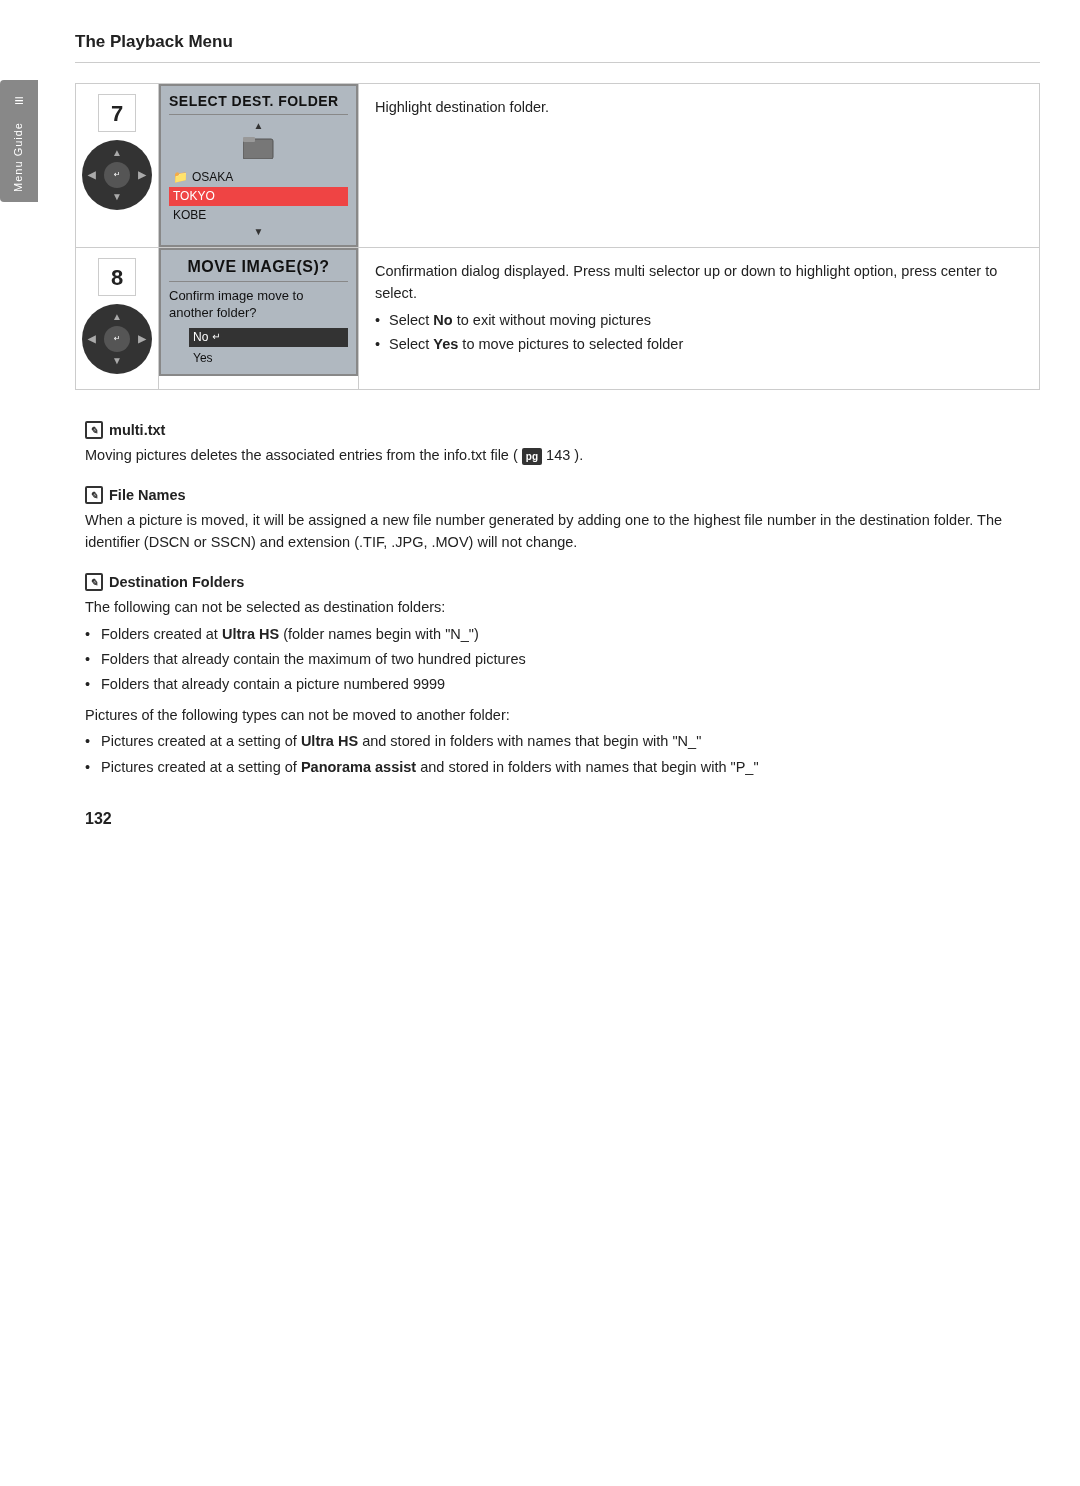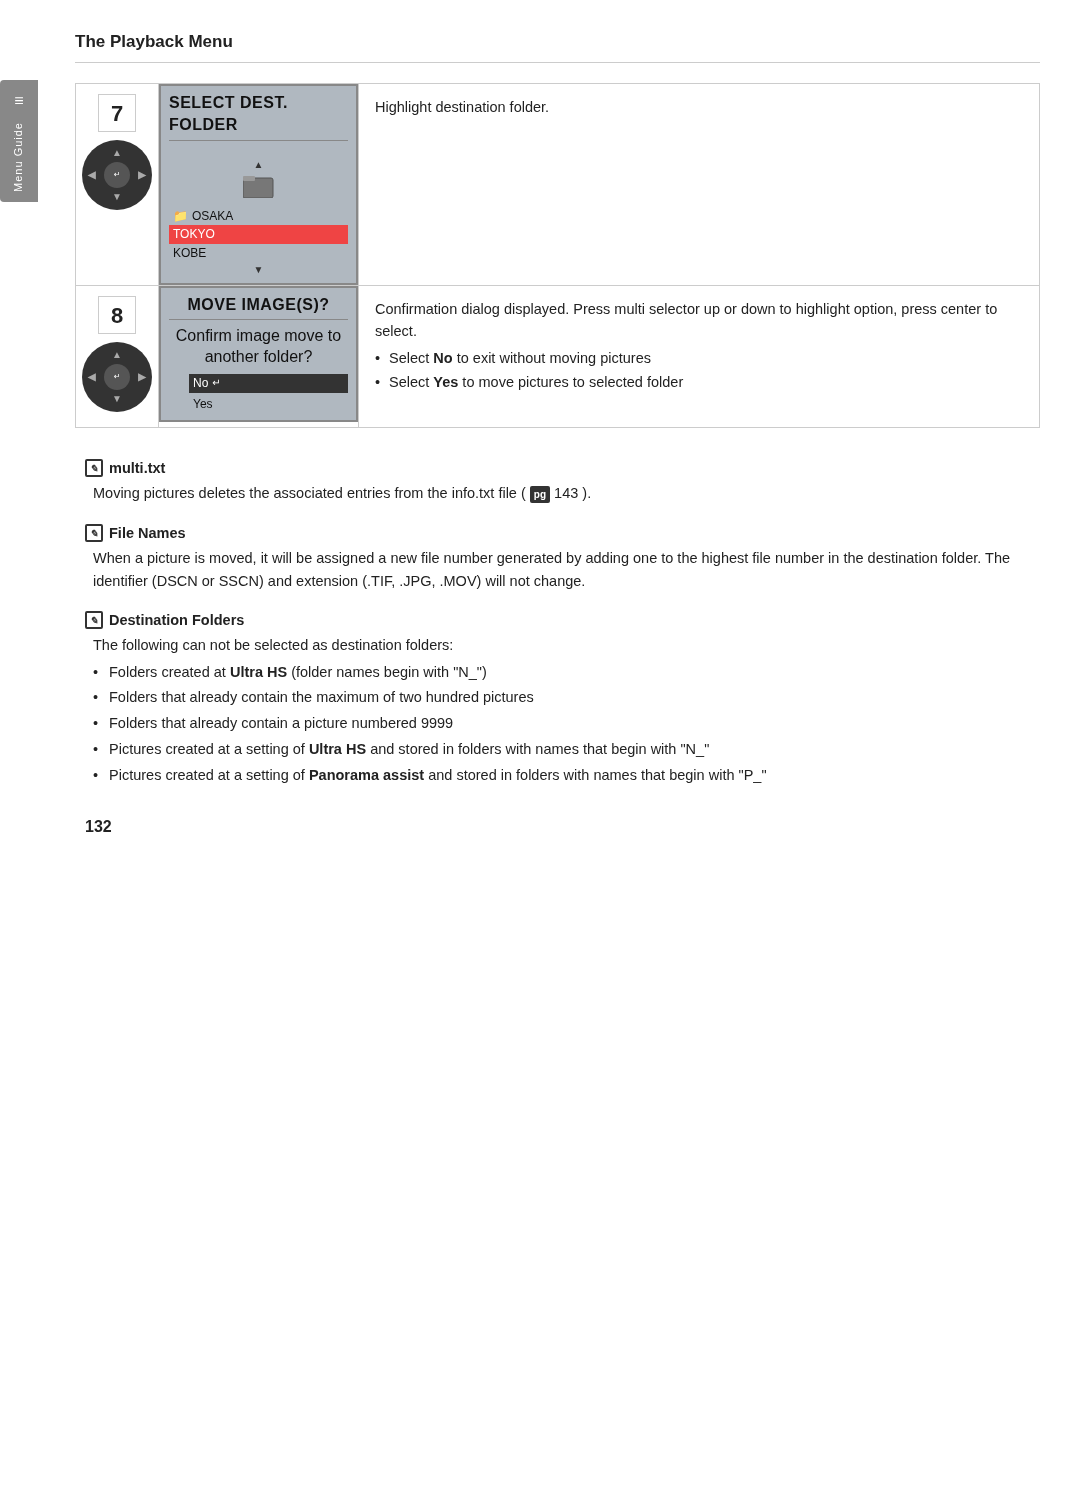--- a/index.html
+++ b/index.html
@@ -130,26 +130,26 @@
       width: 200px;
       padding: 0 !important;
     }
     .screen {
       background: #b0b8c0;
       border: 2px solid #888;
       padding: 6px 8px;
       min-height: 110px;
     }
     .screen-title {
-      font-size: 16px;
+      font-size: 14px;
       font-weight: bold;
       color: #111;
       border-bottom: 1px solid #888;
       padding-bottom: 3px;
-      margin-bottom: 17px;
+      margin-bottom: 4px;
       letter-spacing: 0.5px;
     }
     .screen-folder-list {
       list-style: none;
       padding: 0;
       margin: 0;
     }
     .screen-folder-list li {
       font-size: 12px;
       color: #111;
@@ -176,23 +176,22 @@
       font-size: 16px;
       font-weight: bold;
       color: #111;
       text-align: center;
       border-bottom: 1px solid #888;
       padding-bottom: 3px;
       margin-bottom: 6px;
       letter-spacing: 0.5px;
     }
     .dialog-text {
-      font-size: 16px;
+      font-size: 13px;
       color: #111;
-      text-align: center;
       margin-bottom: 6px;
       line-height: 1.3;
     }
     .dialog-options {
       display: flex;
       flex-direction: column;
       gap: 2px;
       padding-left: 20px;
     }
     .dialog-option {
@@ -258,21 +257,20 @@
       font-size: 10px;
       text-align: center;
       line-height: 16px;
       color: #333;
       font-style: italic;
       font-weight: bold;
     }
     .note-body {
       font-size: 14.5px;
       line-height: 1.55;
-      margin-left: 8px;
     }
     .note-body .bullet-list {
       list-style: none;
       padding: 0;
       margin: 4px 0;
     }
     .note-body .bullet-list li {
       padding-left: 16px;
       position: relative;
       margin-bottom: 3px;
@@ -439,20 +437,21 @@
           <li>
             Folders created at <strong>Ultra HS</strong> (folder names begin with "N_")
           </li>
           <li>
             Folders that already contain the maximum of two hundred pictures
           </li>
           <li>
             Folders that already contain a picture numbered 9999
           </li>
         </ul>
+        <p style="margin-top:8px;">Pictures of the following types can not be moved to another folder:</p>
         <ul class="bullet-list">
           <li>
             Pictures created at a setting of <strong>Ultra HS</strong> and stored in folders with names that begin with "N_"
           </li>
           <li>
             Pictures created at a setting of <strong>Panorama assist</strong> and stored in folders with names that begin with "P_"
           </li>
         </ul>
       </div>
     </div>

